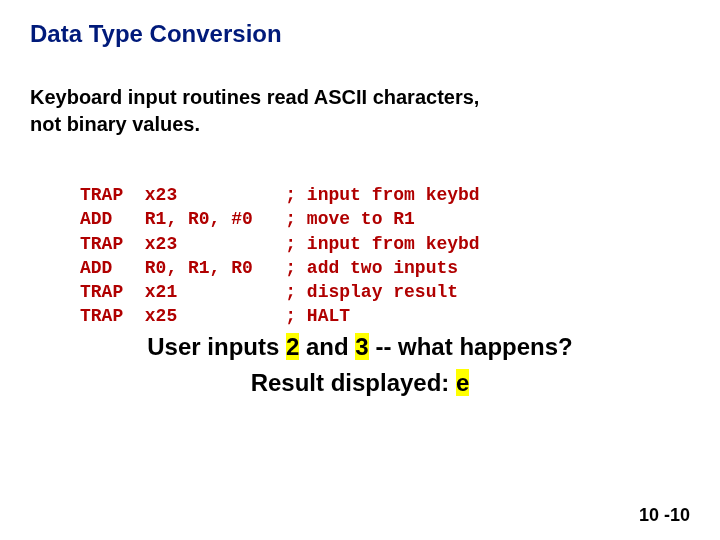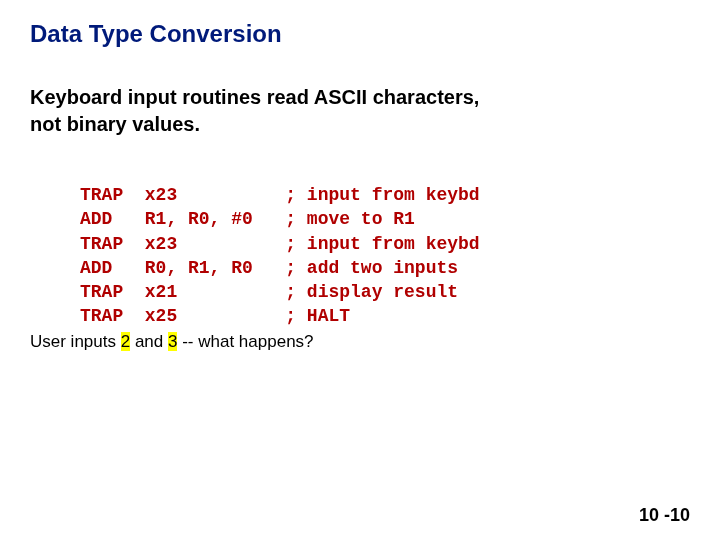--- a/index.html
+++ b/index.html
@@ -37,23 +37,24 @@
   .code {
     font-family: "Courier New", Courier, monospace;
     font-size: 18px;
     font-weight: bold;
     color: #b00000;
     white-space: pre;
     margin-left: 50px;
     line-height: 1.35;
   }
   .followup {
-    font-size: 17px;
-    font-weight: normal;
+    font-size: 24px;
+    font-weight: bold;
     line-height: 1.5;
+    text-align: center;
   }
   .hl {
     background: #ffff00;
   }
   .pagenum {
     position: absolute;
     right: 30px;
     bottom: 14px;
     font-size: 18px;
     font-weight: bold;
@@ -76,16 +77,19 @@
 ADD   R1, R0, #0   ; move to R1
 TRAP  x23          ; input from keybd
 ADD   R0, R1, R0   ; add two inputs
 TRAP  x21          ; display result
 TRAP  x25          ; HALT</div>
 
   <div class="followup">
     <div>
       <span>User inputs </span><span class="hl">2</span><span> and </span><span class="hl">3</span><span> -- what happens?</span>
     </div>
+    <div>
+      <span>Result displayed: </span><span class="hl">e</span>
+    </div>
   </div>
 
   <div class="pagenum">10 -10</div>
 </div>
 
 </body></html>

